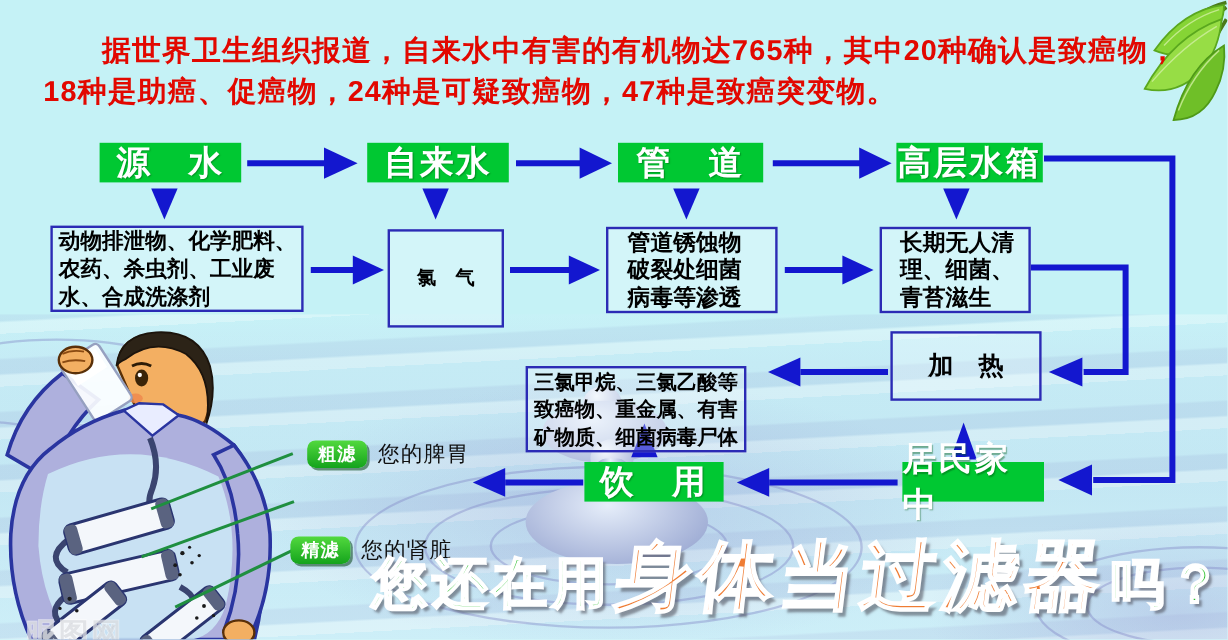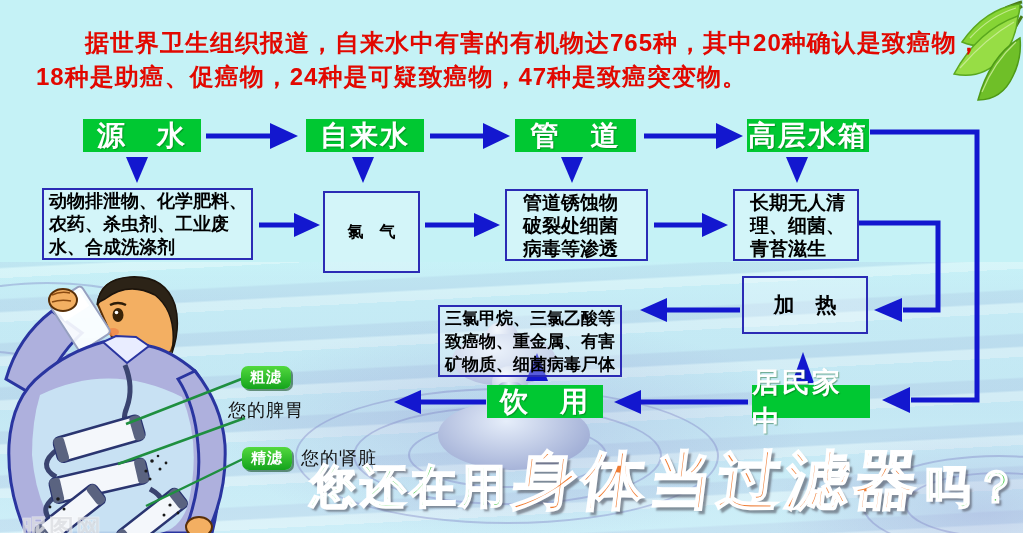--- a/index.html
+++ b/index.html
@@ -213,21 +213,21 @@
   </div>
   <div class="abs wbox" style="left:438px;top:275px;width:184px;height:72px;font-size:17px;line-height:23px;padding:2px 5px;margin-top:30px;">
     <div>三氯甲烷、三氯乙酸等</div>
     <div>致癌物、重金属、有害</div>
     <div>矿物质、细菌病毒尸体</div>
   </div>
   <div class="abs wbox" style="left:742px;top:276px;width:126px;height:58px;font-size:21px;align-items:center;">
     <div>加　热</div>
   </div>
 
-  <div class="abs tagrow" style="left:228px;top:366px;flex-direction:column;">
+  <div class="abs tagrow" style="left:256px;top:366px;">
     <span class="tag">粗滤</span>
     <span class="taglabel">您的脾胃</span>
   </div>
   <div class="abs tagrow" style="left:242px;top:446px;">
     <span class="tag">精滤</span>
     <span class="taglabel">您的肾脏</span>
   </div>
 
   <div class="abs slogan" style="left:310px;top:438px;">
     <span class="slog-green">您还在用</span>

